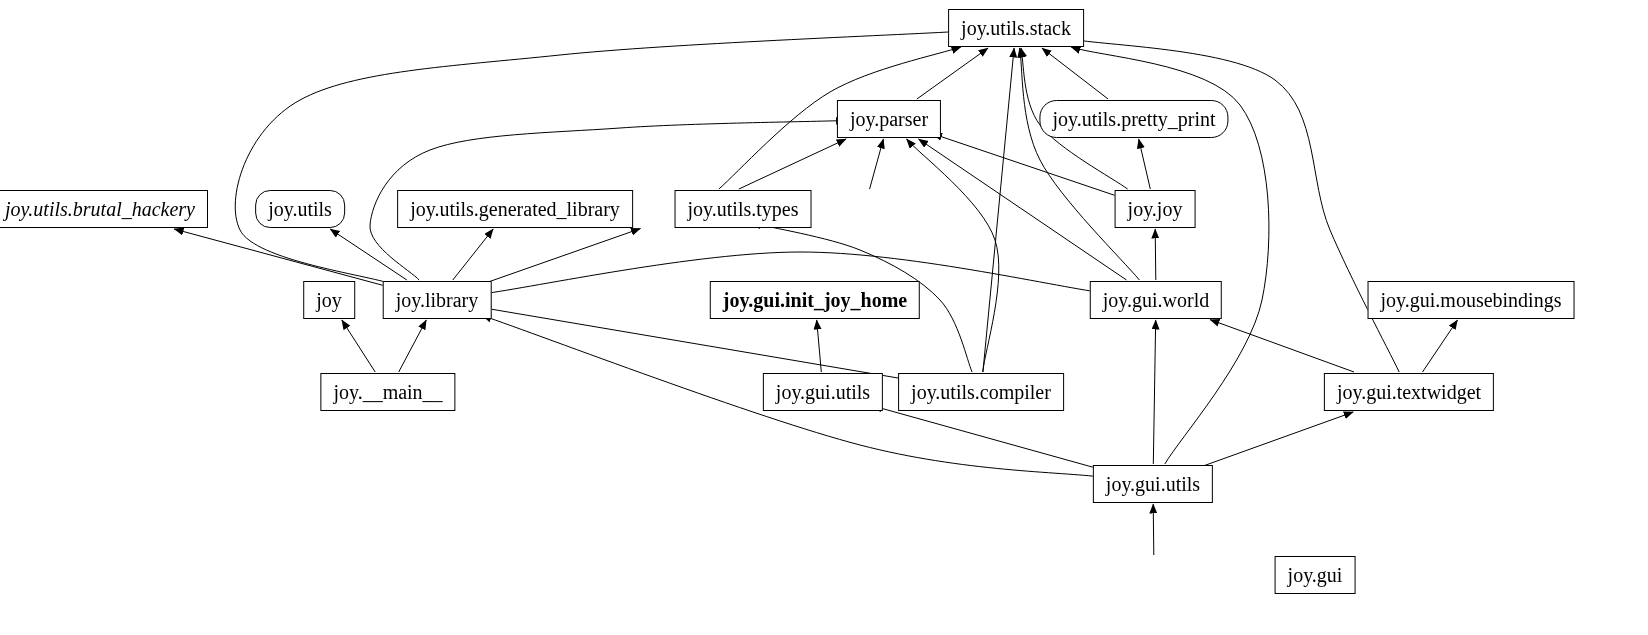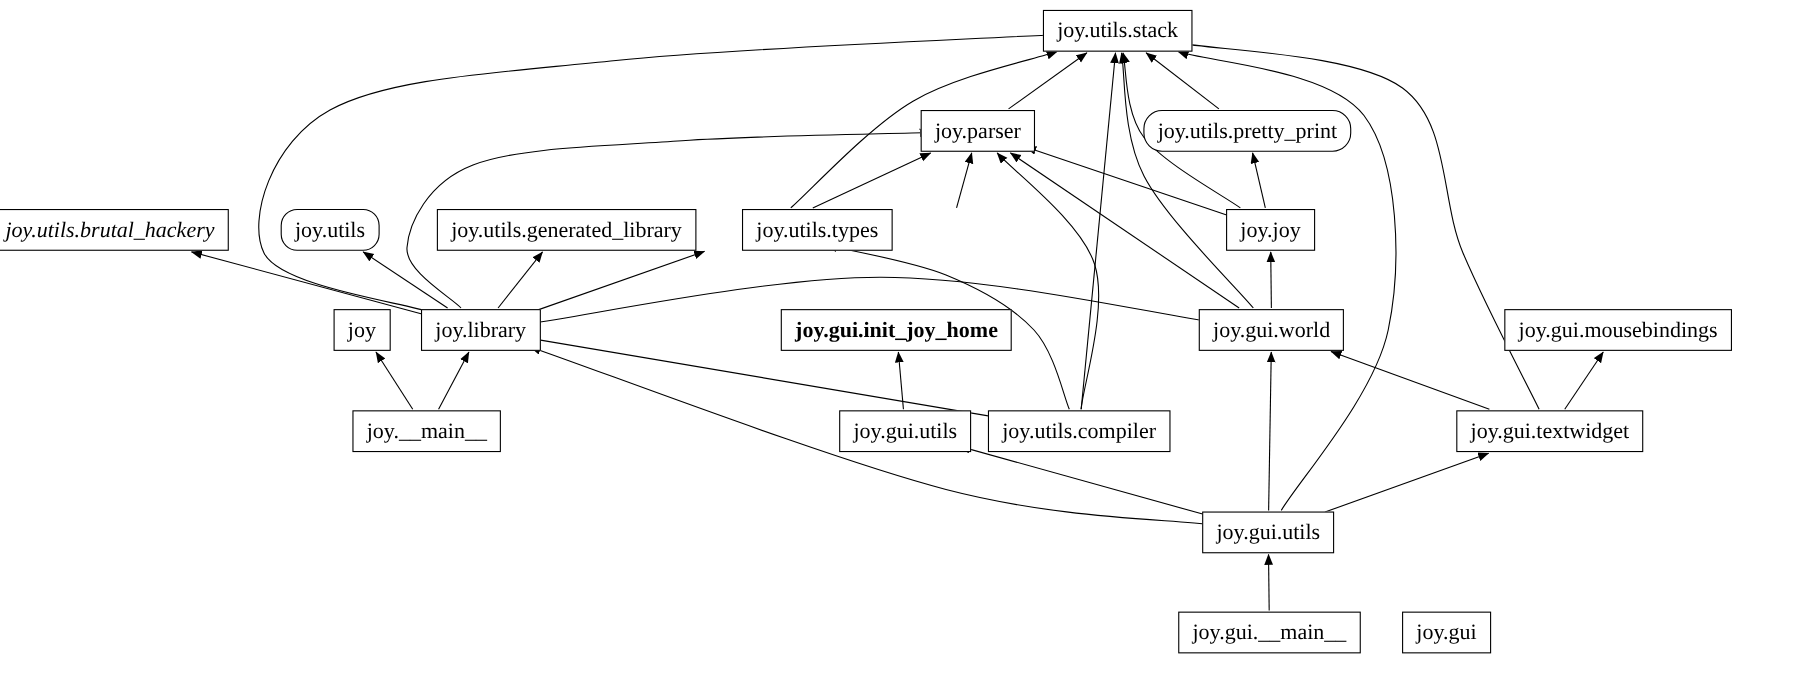--- a/index.html
+++ b/index.html
@@ -101,16 +101,15 @@
       <div class="node" style="left: 329px; top: 300px;">joy</div>
       <div class="node" style="left: 437px; top: 300px;">joy.library</div>
       <div class="node" style="left: 815px; top: 300px; font-weight: bold;">joy.gui.init_joy_home</div>
       <div class="node" style="left: 1156px; top: 300px; text-align: center;">joy.gui.world</div>
       <div class="node" style="left: 1471px; top: 300px;">joy.gui.mousebindings</div>
       <div class="node" style="left: 388px; top: 392px;">joy.__main__</div>
       <div class="node" style="left: 823px; top: 392px; text-align: right;">joy.gui.utils</div>
       <div class="node" style="left: 1409px; top: 392px;">joy.gui.textwidget</div>
       <div class="node" style="left: 981px; top: 392px;">joy.utils.compiler</div>
       <div class="node" style="left: 1153px; top: 484px;">joy.gui.utils</div>
-      <div class="node" style="left: 1154px; top: 575px;">joy.gui.__main__</div>
       <div class="node" style="left: 1286px; top: 575px; margin-left: 29px;">joy.gui</div>
     </div>
 </div>
 
 </body></html>

